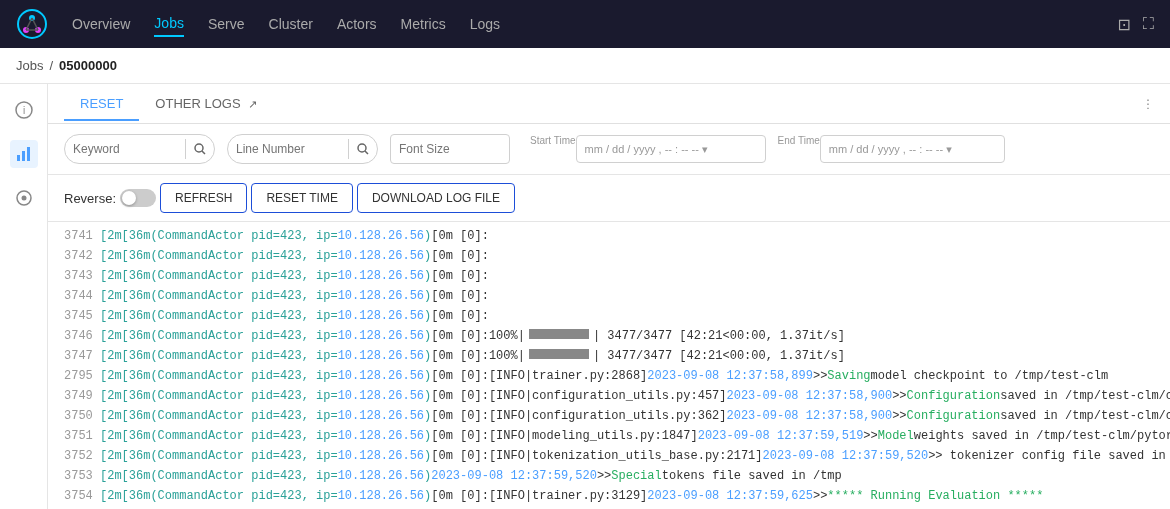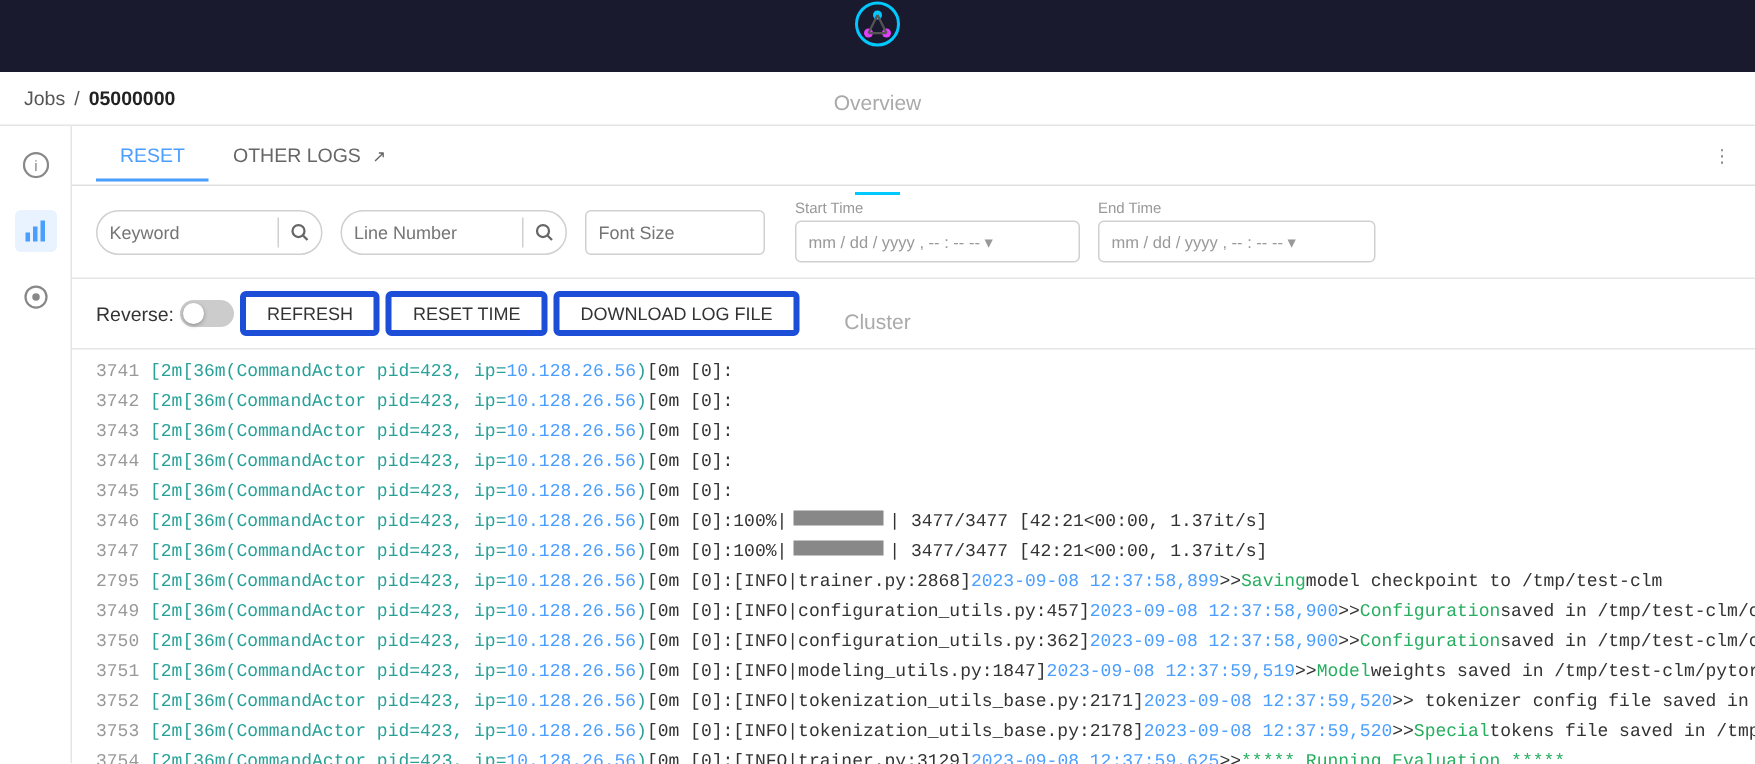--- a/index.html
+++ b/index.html
@@ -1,21 +1,21 @@
 <!DOCTYPE html>
 <html><head>
   <meta charset="utf-8">
   <style>
     * { box-sizing: border-box; margin: 0; padding: 0; }
     body { font-family: -apple-system, BlinkMacSystemFont, 'Segoe UI', sans-serif; font-size: 13px; background: #fff; color: #333; width: 1170px; height: 509px; overflow: hidden; }
 
     
     .top-nav {
       display: flex; align-items: center; height: 48px;
-      background: #1a1a2e; color: #fff; padding: 0 16px; gap: 24px; flex-direction: column;
+      background: #1a1a2e; color: #fff; padding: 0 16px; gap: 24px;
     }
     .nav-logo { width: 32px; height: 32px; }
     .nav-item {
       color: #aaa; font-size: 14px; cursor: pointer; padding: 4px 0;
       text-decoration: none;
     }
     .nav-item.active { color: #00c9ff; border-bottom: 2px solid #00c9ff; }
     .nav-right { margin-left: auto; display: flex; gap: 12px; }
     .nav-icon-btn { background: none; border: none; cursor: pointer; color: #aaa; font-size: 16px; }
 
@@ -58,39 +58,39 @@
     .toolbar {
       display: flex; align-items: center; padding: 10px 16px; gap: 12px;
       border-bottom: 1px solid #e5e5e5; flex-wrap: wrap;
     }
     .search-group { display: flex; align-items: center; border: 1px solid #d0d0d0; border-radius: 15px; height: 30px; overflow: hidden; background: #fff; }
     .search-input { border: none; outline: none; padding: 4px 8px; font-size: 12px; color: #666; width: 120px; background: transparent; }
     .search-icon-btn { background: none; border: none; border-left: 1px solid #d0d0d0; cursor: pointer; padding: 4px 8px; color: #666; display: flex; align-items: center; }
 
     .font-size-input { border: 1px solid #d0d0d0; border-radius: 4px; height: 30px; padding: 4px 8px; font-size: 12px; color: #666; outline: none; width: 120px; }
 
-    .datetime-group { display: flex; flex-direction: column; font-size: 10px; color: #999; }
+    .datetime-group { display: flex; flex-direction: row; font-size: 10px; color: #999; }
     .datetime-label { font-size: 10px; color: #999; margin-bottom: 2px; }
     .datetime-input { border: 1px solid #d0d0d0; border-radius: 4px; height: 28px; padding: 2px 8px; font-size: 11px; color: #666; outline: none; display: flex; align-items: center; background: #fff; white-space: nowrap; cursor: pointer; }
 
     
     .toolbar2 {
       display: flex; align-items: center; padding: 8px 16px; gap: 4px;
       border-bottom: 1px solid #e5e5e5;
     }
     .reverse-label { font-size: 13px; color: #333; }
     .toggle-switch {
       width: 36px; height: 18px; background: #ccc; border-radius: 9px;
       position: relative; cursor: pointer; transition: background 0.2s;
     }
     .toggle-knob { width: 14px; height: 14px; background: #fff; border-radius: 50%; position: absolute; top: 2px; left: 2px; transition: left 0.2s; box-shadow: 0 1px 3px rgba(0,0,0,.3); }
 
     .btn-toolbar {
       height: 30px; padding: 0 14px; font-size: 12px; font-weight: 500;
-      border: 4px solid #1d4ed8; border-radius: 4px; cursor: pointer;
+      border: 1px solid #1d4ed8; border-radius: 4px; cursor: pointer;
       background: #fff; color: #333;
     }
 
     
     .log-area {
       flex: 1; overflow-y: auto; overflow-x: auto; background: #fff;
       padding: 4px 0; font-family: 'Courier New', monospace; font-size: 12px;
     }
     .log-line { display: flex; align-items: baseline; padding: 1px 16px; line-height: 1.5; white-space: nowrap; }
     .log-num { color: #999; min-width: 36px; user-select: none; }
@@ -332,21 +332,20 @@
           <span class="c-cyan">)</span>
           <span class="c-default">[0m [0]:[INFO|tokenization_utils_base.py:2171] </span>
           <span class="c-blue">2023-09-08 12:37:59,520</span>
           <span class="c-default"> &gt;&gt; tokenizer config file saved in /t</span>
       </div>
       <div class="log-line">
         <span class="log-num">3753</span>
         <span class="c-cyan">[2m[36m(CommandActor pid=423, ip=</span>
           <span class="c-blue">10.128.26.56</span>
           <span class="c-cyan">)</span>
-          <span class="c-default">[0m [0]:[INFO|tokenization_utils_base.py:2178] </span>
           <span class="c-blue">2023-09-08 12:37:59,520</span>
           <span class="c-default"> &gt;&gt; </span>
           <span class="c-green">Special</span>
           <span class="c-default"> tokens file saved in /tmp</span>
       </div>
       <div class="log-line">
         <span class="log-num">3754</span>
         <span class="c-cyan">[2m[36m(CommandActor pid=423, ip=</span>
           <span class="c-blue">10.128.26.56</span>
           <span class="c-cyan">)</span>

